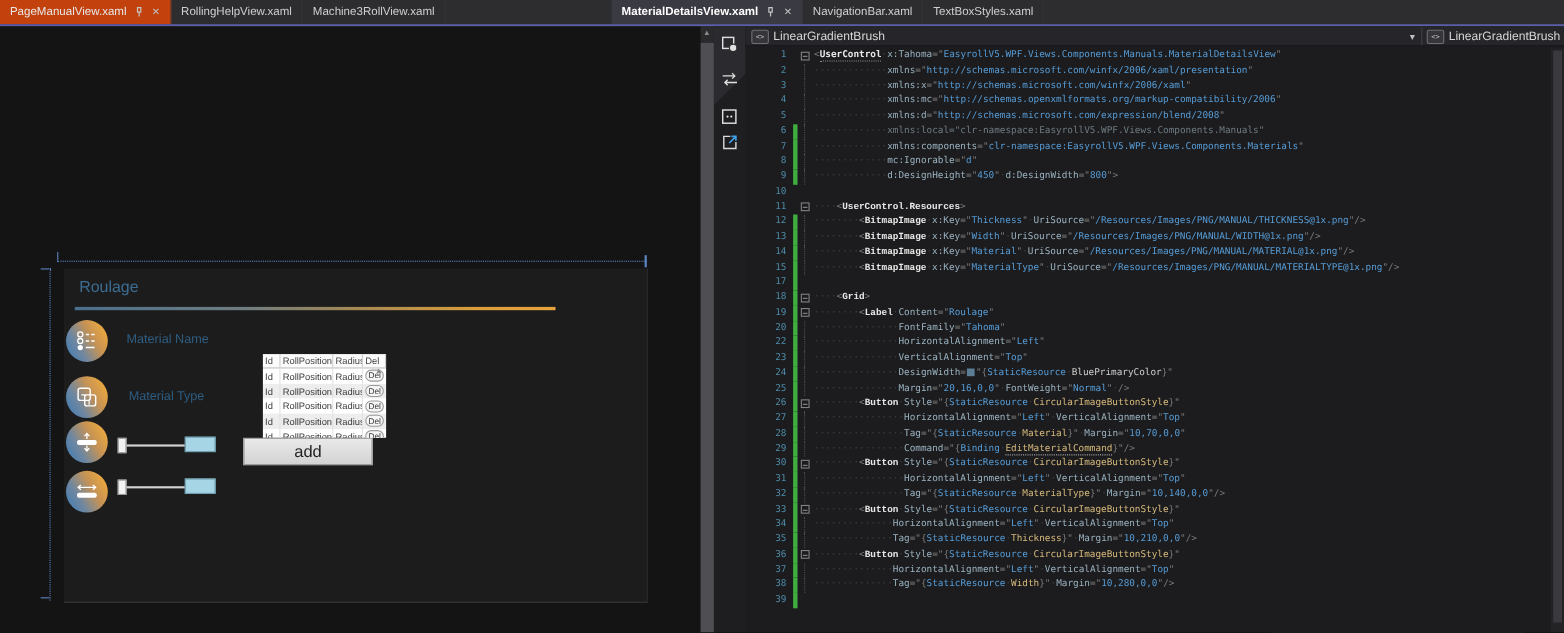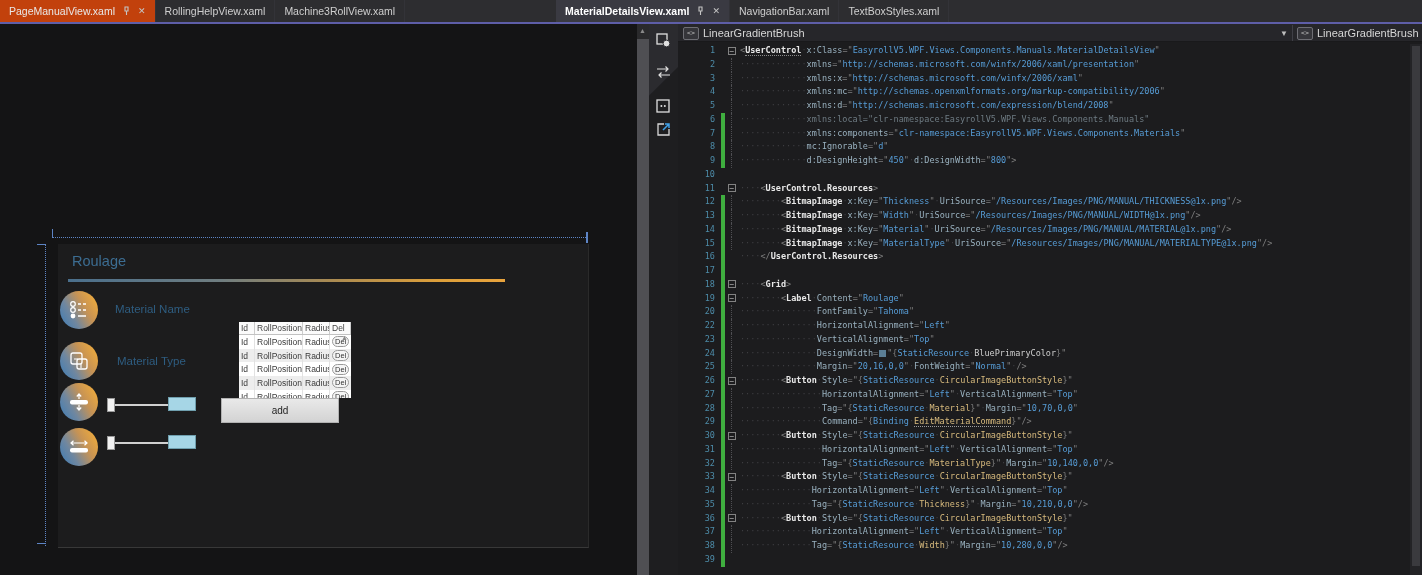--- a/index.html
+++ b/index.html
@@ -35,21 +35,21 @@
   .grow{display:flex;height:13.7px;align-items:center;}
   .grow.head{height:13px;background:#fbfbfb;border-bottom:1px solid #c2c2c2;box-sizing:border-box;}
   .grow.alt{background:#ededed;}
   .gcell{font-size:8.5px;color:#3a3a3a;padding-left:2px;box-sizing:border-box;overflow:hidden;white-space:nowrap;
     border-right:1px solid #e2e2e2;height:100%;display:flex;align-items:center;}
   .grow.head .gcell{color:#444;border-right:1px solid #cccccc;}
   .gcell.c0{width:16px;}.gcell.c1{width:48px;}.gcell.c2{width:27px;}.gcell.c3{width:21px;border-right:none;}
   .delpill{display:inline-block;border:1px solid #9a9a9a;border-radius:7px;background:#f5f5f5;
     font-size:7.5px;color:#333;line-height:9px;padding:0 2px;}
   #grid-addbar{width:118px;height:25px;background:linear-gradient(#e9e9e9,#d3d3d3);border:1px solid #b2b2b2;
-    box-sizing:border-box;display:flex;align-items:center;justify-content:center;font-size:10px;color:#1e1e1e;}
+    box-sizing:border-box;display:flex;align-items:center;justify-content:center;font-size:15px;color:#1e1e1e;}
   #grid-scroll-hint{position:absolute;left:283px;top:90px;color:#8a8a8a;font-size:7px;}
   
   #design-scrollbar{position:absolute;left:637px;top:24px;width:12px;height:551px;background:#2a2a2c;}
   #design-scrollbar .arrow{position:absolute;left:2px;top:3px;color:#8a8a8a;font-size:7px;}
   #design-scrollbar .thumb{position:absolute;left:0;top:15px;width:12px;height:536px;background:#4f4f53;}
   
   #split-toolbar{position:absolute;left:649px;top:24px;width:29px;height:551px;background:#1e1e20;}
   #split-toolbar .band{position:absolute;left:0;top:0;width:29px;height:78px;background:#2b2b2f;
     clip-path:polygon(0 0,100% 0,100% 55%,0 92%);}
   .sticon{position:absolute;left:6px;}
@@ -65,21 +65,21 @@
   #code{position:absolute;left:0;top:20px;width:744px;height:531px;overflow:hidden;}
   .line{display:flex;height:13.75px;font-family:"DejaVu Sans Mono",monospace;font-size:8.5px;line-height:13.75px;}
   .ln{width:37px;flex:none;text-align:right;padding-right:3px;color:#4d8ba8;}
   .chg{width:4px;flex:none;margin-left:3px;}
   .chg.on{background:#3fae3f;}
   .fold{width:15px;flex:none;position:relative;}
   .fbox{position:absolute;left:3px;top:2.5px;width:8px;height:8px;border:1px solid #828282;background:#1c1c1e;
     color:#b5b5b5;font-size:8px;line-height:7px;text-align:center;box-sizing:border-box;}
   .fguide{position:absolute;left:6px;top:0;bottom:0;border-left:1px dotted #4e4e52;}
   .ct{white-space:pre;}
-  .p{color:#7e7e7e;} .e{color:#e8e8e8;font-weight:bold;} .a{color:#9ab2c0;} .v{color:#569cd6;}
+  .p{color:#7e7e7e;} .e{color:#e8e8e8;font-weight:bold;font-family:Liberation Mono, monospace;} .a{color:#9ab2c0;} .v{color:#569cd6;}
   .k{color:#d7ba7d;} .w{color:#cfcfcf;} .f{color:#6e7b83;} .s{color:#3e3e42;} .ws{color:#3e3e42;}
   .eu{color:#e8e8e8;font-weight:bold;border-bottom:1px dotted #8a8a8a;}
   .ku{color:#d7ba7d;border-bottom:1px dotted #9e9e9e;}
   .sq{display:inline-block;width:7px;height:7px;background:#5b7e95;vertical-align:-1px;margin:0 1px;}
   #editor-scrollbar{position:absolute;left:732px;top:20px;width:12px;height:531px;background:#232326;}
   #editor-scrollbar .thumb{position:absolute;left:2px;top:2px;width:8px;height:520px;background:#3a3a3e;}
 </style>
 </head>
 <body>
 
@@ -265,21 +265,21 @@
         <span>LinearGradientBrush</span>
       </div>
     </div>
     <div id="code">
         <div class="line">
           <span class="ln">1</span>
           <span class="chg"></span>
           <span class="fold">
             <span class="fbox">−</span>
           </span>
-          <span class="ct"><span class="p">&lt;</span><span class="eu">UserControl</span><span class="s">·</span><span class="a">x:Class</span><span class="p">="</span><span class="v">EasyrollV5.WPF.Views.Components.Manuals.MaterialDetailsView</span><span class="p">"</span></span>
+          <span class="ct"><span class="p">&lt;</span><span class="eu">UserControl</span><span class="s">·</span><span class="a">x:Tahoma</span><span class="p">="</span><span class="v">EasyrollV5.WPF.Views.Components.Manuals.MaterialDetailsView</span><span class="p">"</span></span>
         </div>
         <div class="line">
           <span class="ln">2</span>
           <span class="chg"></span>
           <span class="fold">
             <span class="fguide"></span>
           </span>
           <span class="ct"><span class="ws">·············</span><span class="a">xmlns</span><span class="p">="</span><span class="v">http://schemas.microsoft.com/winfx/2006/xaml/presentation</span><span class="p">"</span></span>
         </div>
         <div class="line">
@@ -376,26 +376,20 @@
           </span>
           <span class="ct"><span class="ws">········</span><span class="p">&lt;</span><span class="e">BitmapImage</span><span class="s">·</span><span class="a">x:Key</span><span class="p">="</span><span class="v">Material</span><span class="p">"</span><span class="s">·</span><span class="a">UriSource</span><span class="p">="</span><span class="v">/Resources/Images/PNG/MANUAL/MATERIAL@1x.png</span><span class="p">"/&gt;</span></span>
         </div>
         <div class="line">
           <span class="ln">15</span>
           <span class="chg on"></span>
           <span class="fold">
             <span class="fguide"></span>
           </span>
           <span class="ct"><span class="ws">········</span><span class="p">&lt;</span><span class="e">BitmapImage</span><span class="s">·</span><span class="a">x:Key</span><span class="p">="</span><span class="v">MaterialType</span><span class="p">"</span><span class="s">·</span><span class="a">UriSource</span><span class="p">="</span><span class="v">/Resources/Images/PNG/MANUAL/MATERIALTYPE@1x.png</span><span class="p">"/&gt;</span></span>
-        </div>
-        <div class="line">
-          <span class="ln">16</span>
-          <span class="chg on"></span>
-          <span class="fold"></span>
-          <span class="ct"><span class="ws">····</span><span class="p">&lt;/</span><span class="e">UserControl.Resources</span><span class="p">&gt;</span></span>
         </div>
         <div class="line">
           <span class="ln">17</span>
           <span class="chg on"></span>
           <span class="fold"></span>
           <span class="ct"></span>
         </div>
         <div class="line">
           <span class="ln">18</span>
           <span class="chg on"></span>

